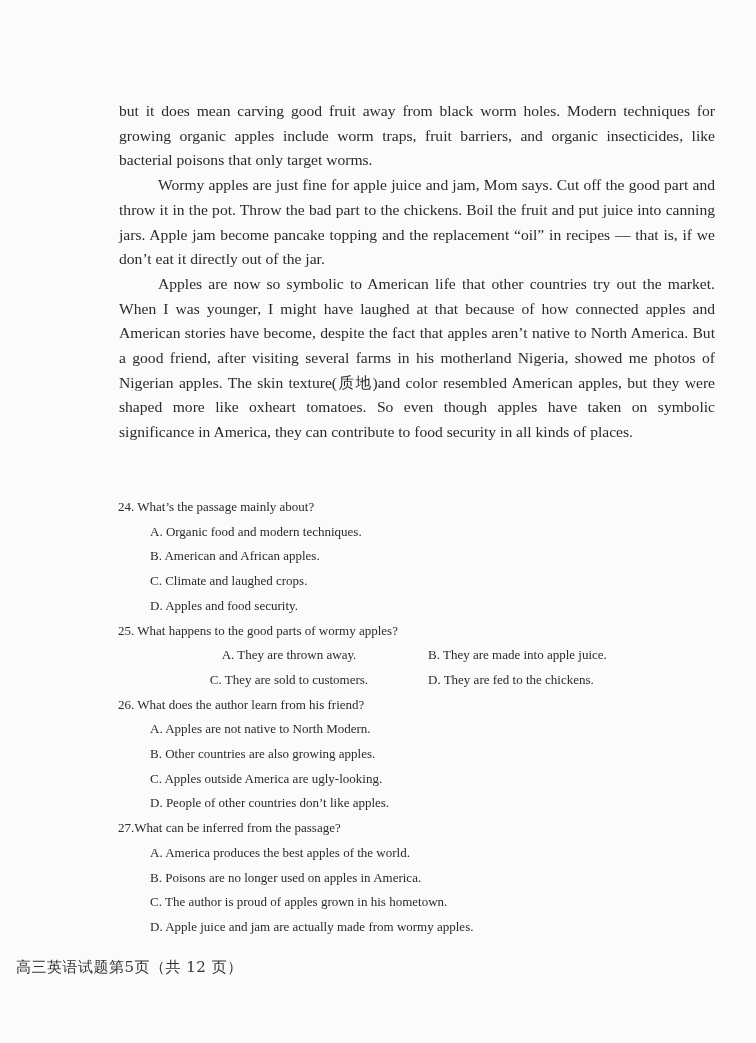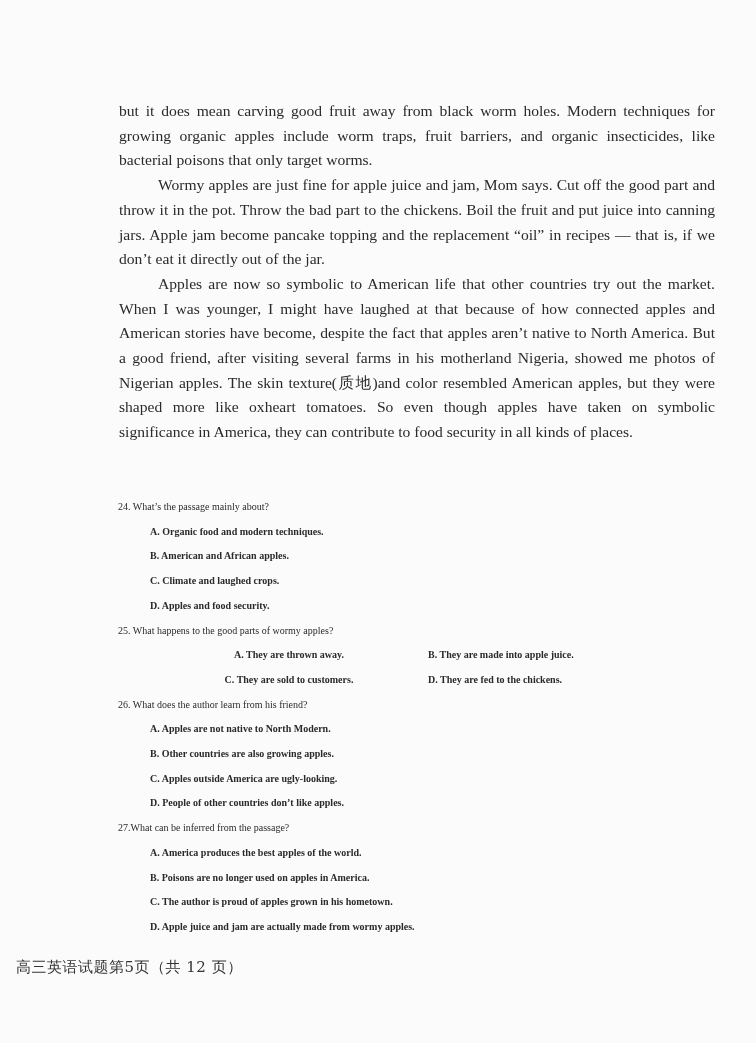--- a/index.html
+++ b/index.html
@@ -14,24 +14,24 @@
     .page { position: absolute; left: 16px; top: 0; width: 756px; height: 1043px; }
     .passage {
       position: absolute; left: 103px; top: 99px; width: 596px;
       font-size: 15.6px; line-height: 24.7px; text-align: justify;
     }
     .passage p { margin: 0; }
     .passage p.indent { text-indent: 2.5em; }
     .passage p.first { text-indent: 0; }
     .questions {
       position: absolute; left: 102px; top: 495px; width: 600px;
-      font-size: 10px; line-height: 24.7px;
+      font-size: 13px; line-height: 24.7px;
     }
     .q-stem { margin: 0; }
-    .opt { margin: 0 0 0 32px; font-weight: bold; }
+    .opt { margin: 0 0 0 32px; }
     .opt-row { display: flex; margin-left: 32px; text-align: center; }
     .opt-row .opt { margin: 0; }
     .opt-row .col1 { width: 278px; }
     .footer {
       position: absolute; left: 0; width: 756px; top: 958px;
       text-align: left; font-size: 15px; letter-spacing: 0.5px;
       font-family: "DejaVu Serif", serif; color: #333;
     }
   </style>
 </head>

